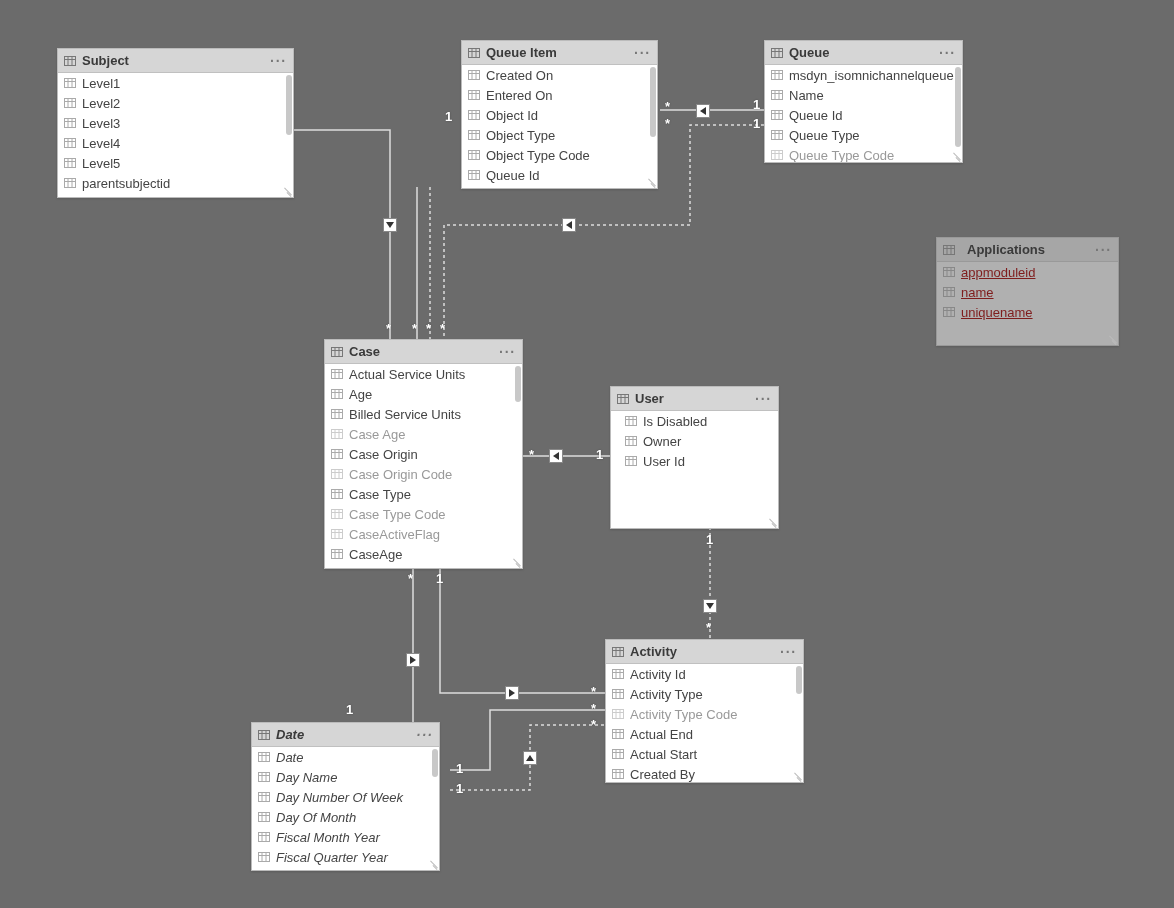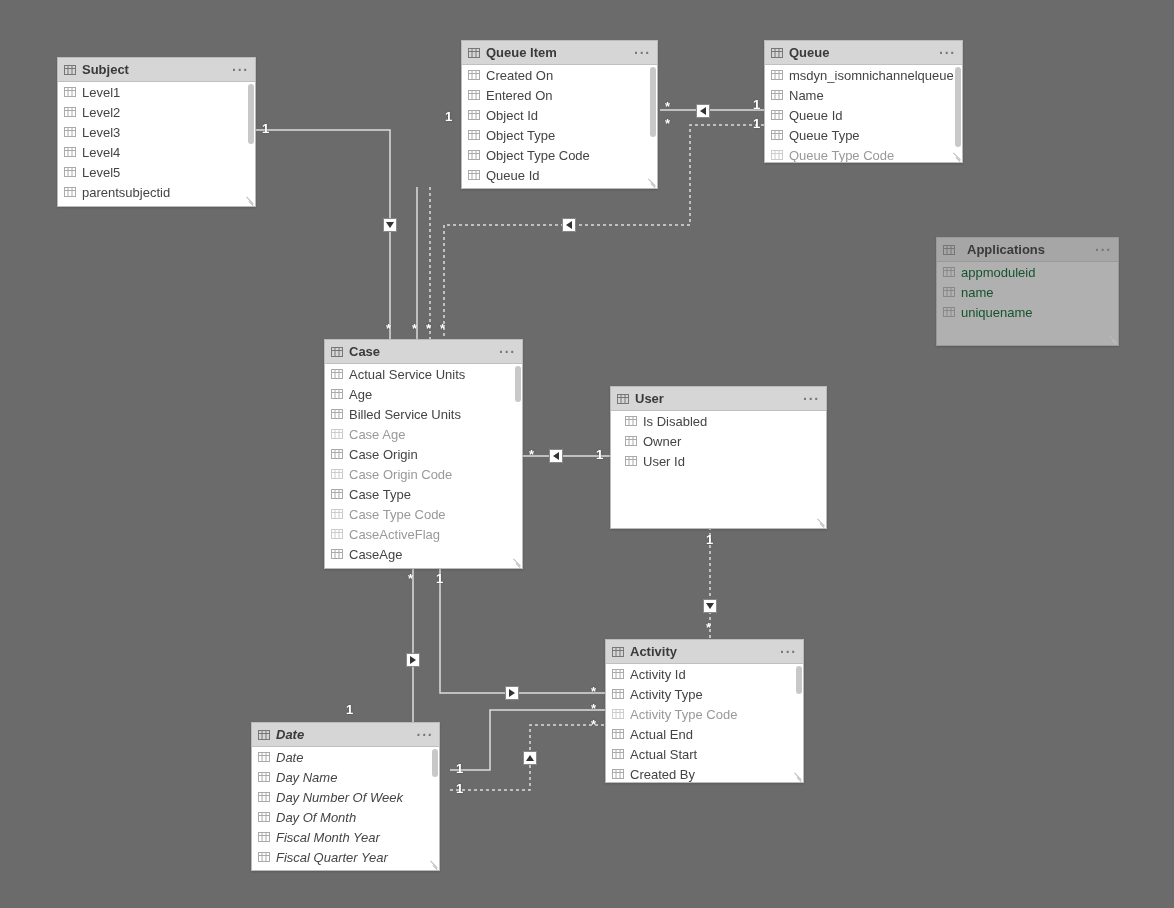--- a/index.html
+++ b/index.html
@@ -21,21 +21,21 @@
     pointer-events: none;
   }
   .table-box {
     position: absolute;
     background: #fff;
     border: 1px solid #bbb;
     box-shadow: 0 1px 2px rgba(0,0,0,0.15);
   }
   .table-box.dim { background: #b0b0b0; border-color: #999; }
   .table-box.dim .table-header { background: #a6a6a6; border-bottom: 1px solid #999; gap: 12px; }
-  .table-box.dim .field-row { color: #14532d; }
+  .table-box.dim .field-row { color: #7f1d1d; text-decoration: underline; }
   .table-header {
     display: flex;
     align-items: center;
     background: #d6d6d6;
     border-bottom: 1px solid #c0c0c0;
     height: 24px;
     padding: 0 6px;
     font-weight: 600;
     color: #3a3a3a;
     gap: 6px;
@@ -187,21 +187,21 @@
 <div class="arrow-box" style="left:406px;top:653px;">
     <div class="tri right"></div>
   </div>
 <div class="arrow-box" style="left:505px;top:686px;">
     <div class="tri right"></div>
   </div>
 <div class="arrow-box" style="left:523px;top:751px;">
     <div class="tri up"></div>
   </div>
 
-<div class="table-box" style="left:57px; top:57px; width:199px;">
+<div class="table-box" style="left:57px; top:48px; width:237px;">
   <div class="table-header">
     <span class="icon-table">
         <svg viewBox="0 0 12 12">
           <rect x="0.5" y="1.5" width="11" height="9" fill="none" stroke="#777"></rect>
           <line x1="0.5" y1="4.5" x2="11.5" y2="4.5" stroke="#777"></line>
           <line x1="4" y1="1.5" x2="4" y2="10.5" stroke="#777"></line>
           <line x1="8" y1="1.5" x2="8" y2="10.5" stroke="#777"></line>
         </svg>
       </span>
     <span class="table-title">Subject</span>
@@ -622,21 +622,21 @@
             <line x1="8" y1="1.5" x2="8" y2="10.5" stroke="#aaa"></line>
           </svg>
         </span>
         <span>CaseAge</span>
       </div>
     <div class="scroll-thumb" style="top:2px;height:36px;"></div>
   </div>
   <div class="resize-handle"></div>
 </div>
 
-<div class="table-box" style="left:610px; top:386px; width:217px;">
+<div class="table-box" style="left:610px; top:386px; width:169px;">
   <div class="table-header">
     <span class="icon-table">
         <svg viewBox="0 0 12 12">
           <rect x="0.5" y="1.5" width="11" height="9" fill="none" stroke="#777"></rect>
           <line x1="0.5" y1="4.5" x2="11.5" y2="4.5" stroke="#777"></line>
           <line x1="4" y1="1.5" x2="4" y2="10.5" stroke="#777"></line>
           <line x1="8" y1="1.5" x2="8" y2="10.5" stroke="#777"></line>
         </svg>
       </span>
     <span class="table-title">User</span>

